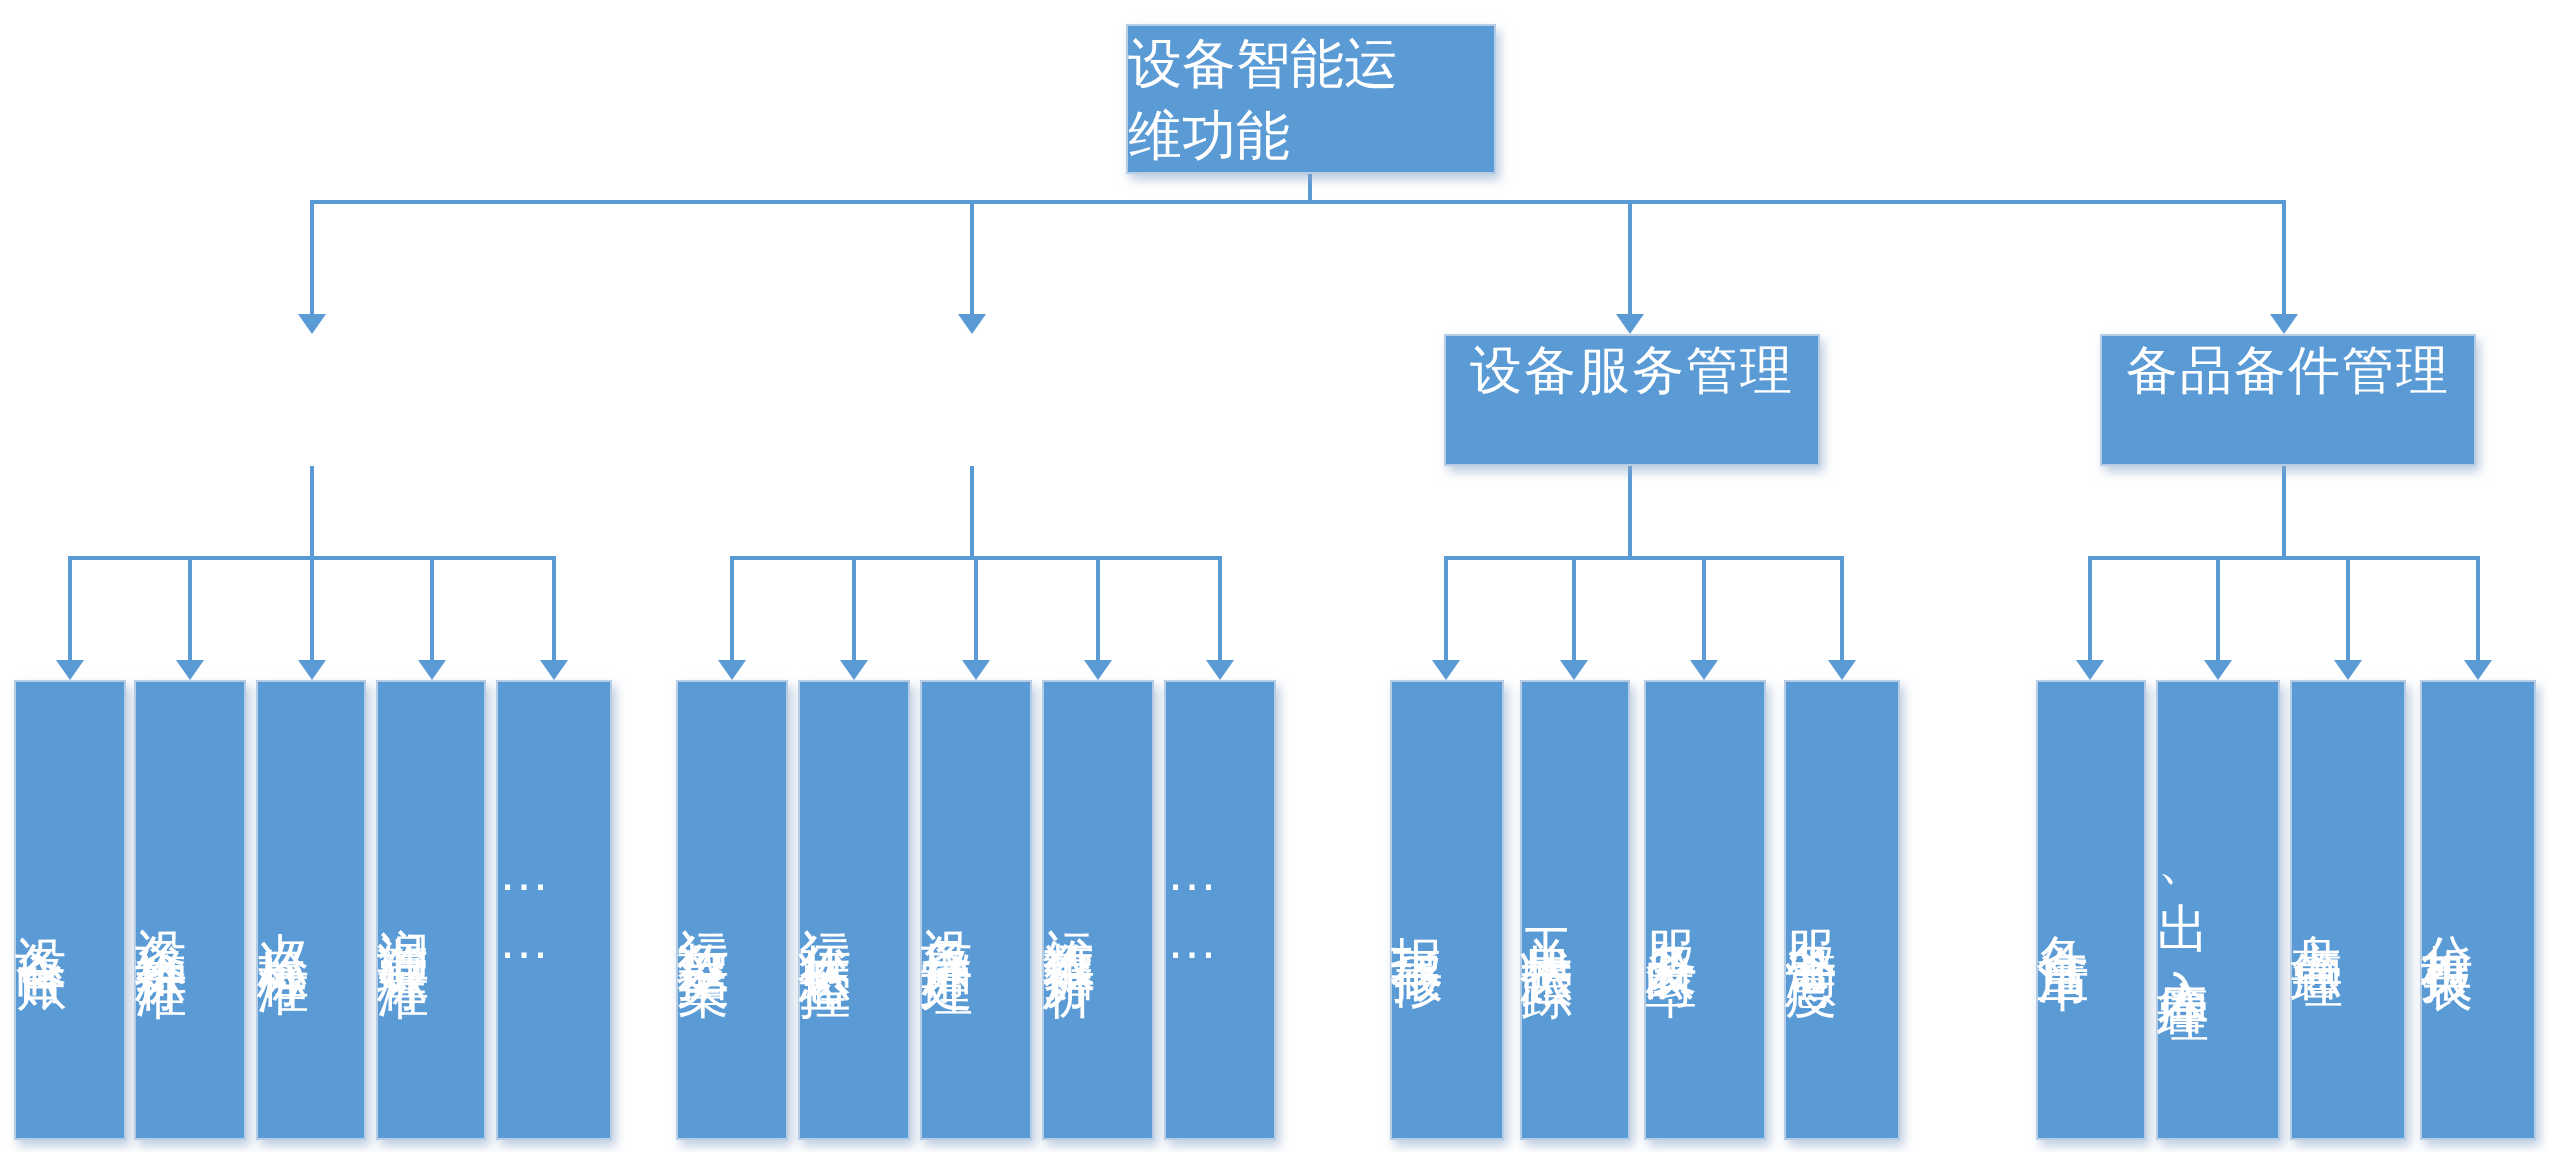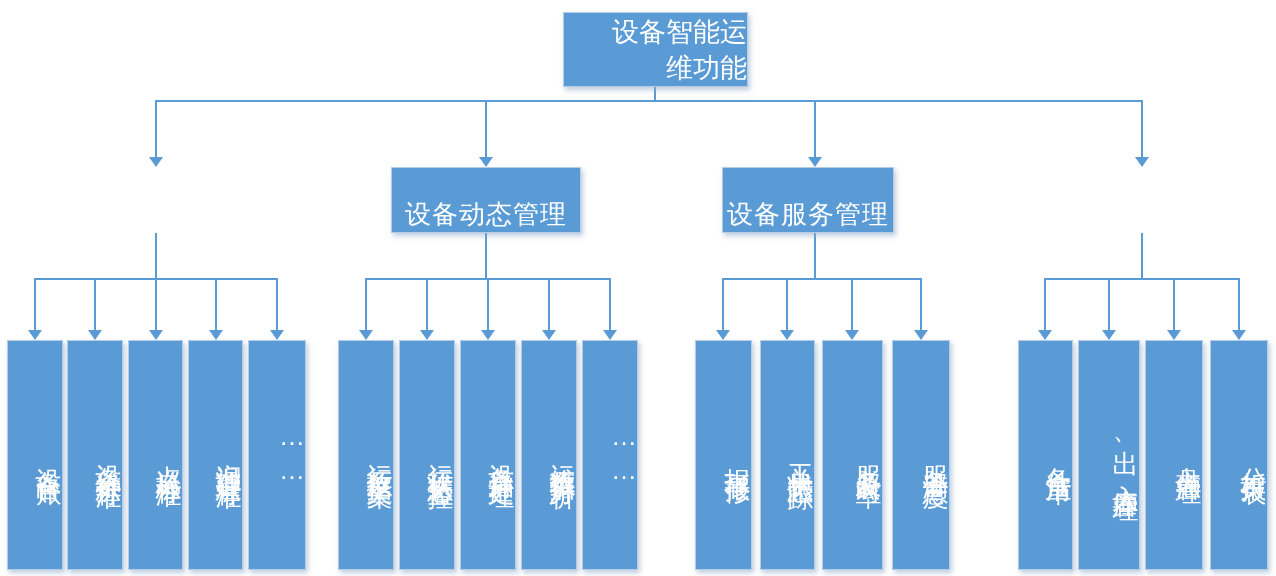--- a/index.html
+++ b/index.html
@@ -11,21 +11,21 @@
     overflow: hidden;
     font-family: "Liberation Sans", sans-serif;
   }
   .box {
     position: absolute;
     background: #5b9bd5;
     border: 1px solid #b7cde6;
     box-shadow: 2px 3px 5px rgba(136, 164, 199, 0.55);
     color: #ffffff;
     display: flex;
-    align-items: flex-end;
+    align-items: flex-start;
     justify-content: center;
     box-sizing: border-box;
   }
   .root-box {
     left: 563px; top: 12px; width: 185px; height: 75px;
     font-size: 27px; line-height: 36px; text-align: center;
     flex-direction: column;
   }
   .root-box span { display: block; }
   .branch-box {
@@ -112,22 +112,22 @@
   <div class="arrow" style="left:1038px; top:330px;"></div>
   <div class="arrow" style="left:1102px; top:330px;"></div>
   <div class="arrow" style="left:1167px; top:330px;"></div>
   <div class="arrow" style="left:1232px; top:330px;"></div>
 
   <div class="box root-box">
     <span>设备智能运</span>
     <span>维功能</span>
   </div>
 
-  <div class="box branch-box" style="left:391px;  width:190px;">设备动态管理</div>
-  <div class="box branch-box" style="left:722px;  width:172px;">设备服务管理</div>
+  <div class="box branch-box" style="left:722px;  width:188px;">设备服务管理</div>
+  <div class="box branch-box" style="left:1050px; width:188px;">备品备件管理</div>
 
   <div class="box leaf-box" style="left:7px;   width:56px;">设备台账</div>
   <div class="box leaf-box" style="left:67px;  width:56px;">设备维护标准</div>
   <div class="box leaf-box" style="left:128px; width:55px;">点巡检标准</div>
   <div class="box leaf-box" style="left:188px; width:55px;">润滑管理标准</div>
   <div class="box leaf-box" style="left:248px; width:58px;">……</div>
 
   <div class="box leaf-box" style="left:338px; width:56px;">运行数据采集</div>
   <div class="box leaf-box" style="left:399px; width:56px;">运行状态监控</div>
   <div class="box leaf-box" style="left:460px; width:56px;">设备异常处理</div>

